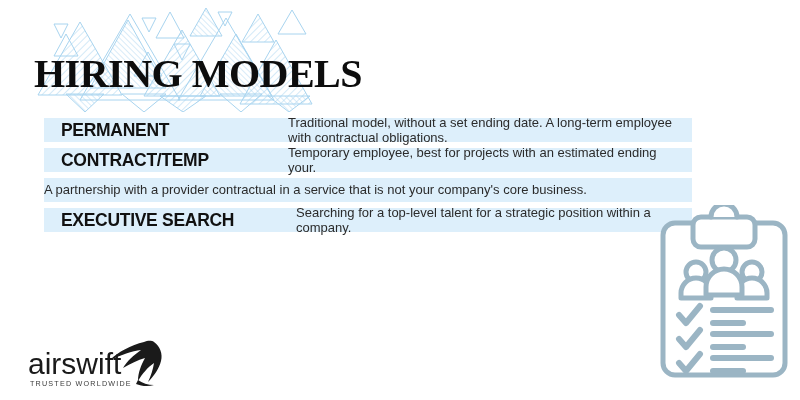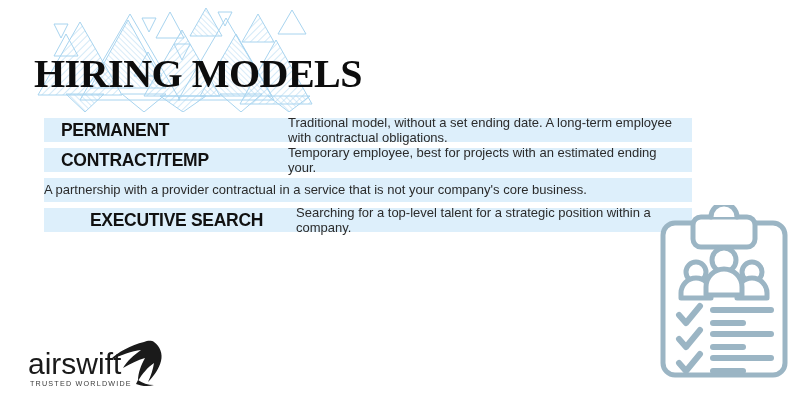--- a/index.html
+++ b/index.html
@@ -85,21 +85,20 @@
     font-size: 13px;
     font-weight: normal;
     line-height: 15.5px;
     color: #2b2b2b;
   }
   
   .row.wide .row-label {
     width: 252px;
     flex: 0 0 252px;
     font-size: 17.5px;
-    text-align: center;
   }
   .row.wide .row-desc { padding-left: 0px; }
 
   
   #clipboard {
     position: absolute;
     left: 655px;
     top: 205px;
     width: 140px;
     height: 178px;

